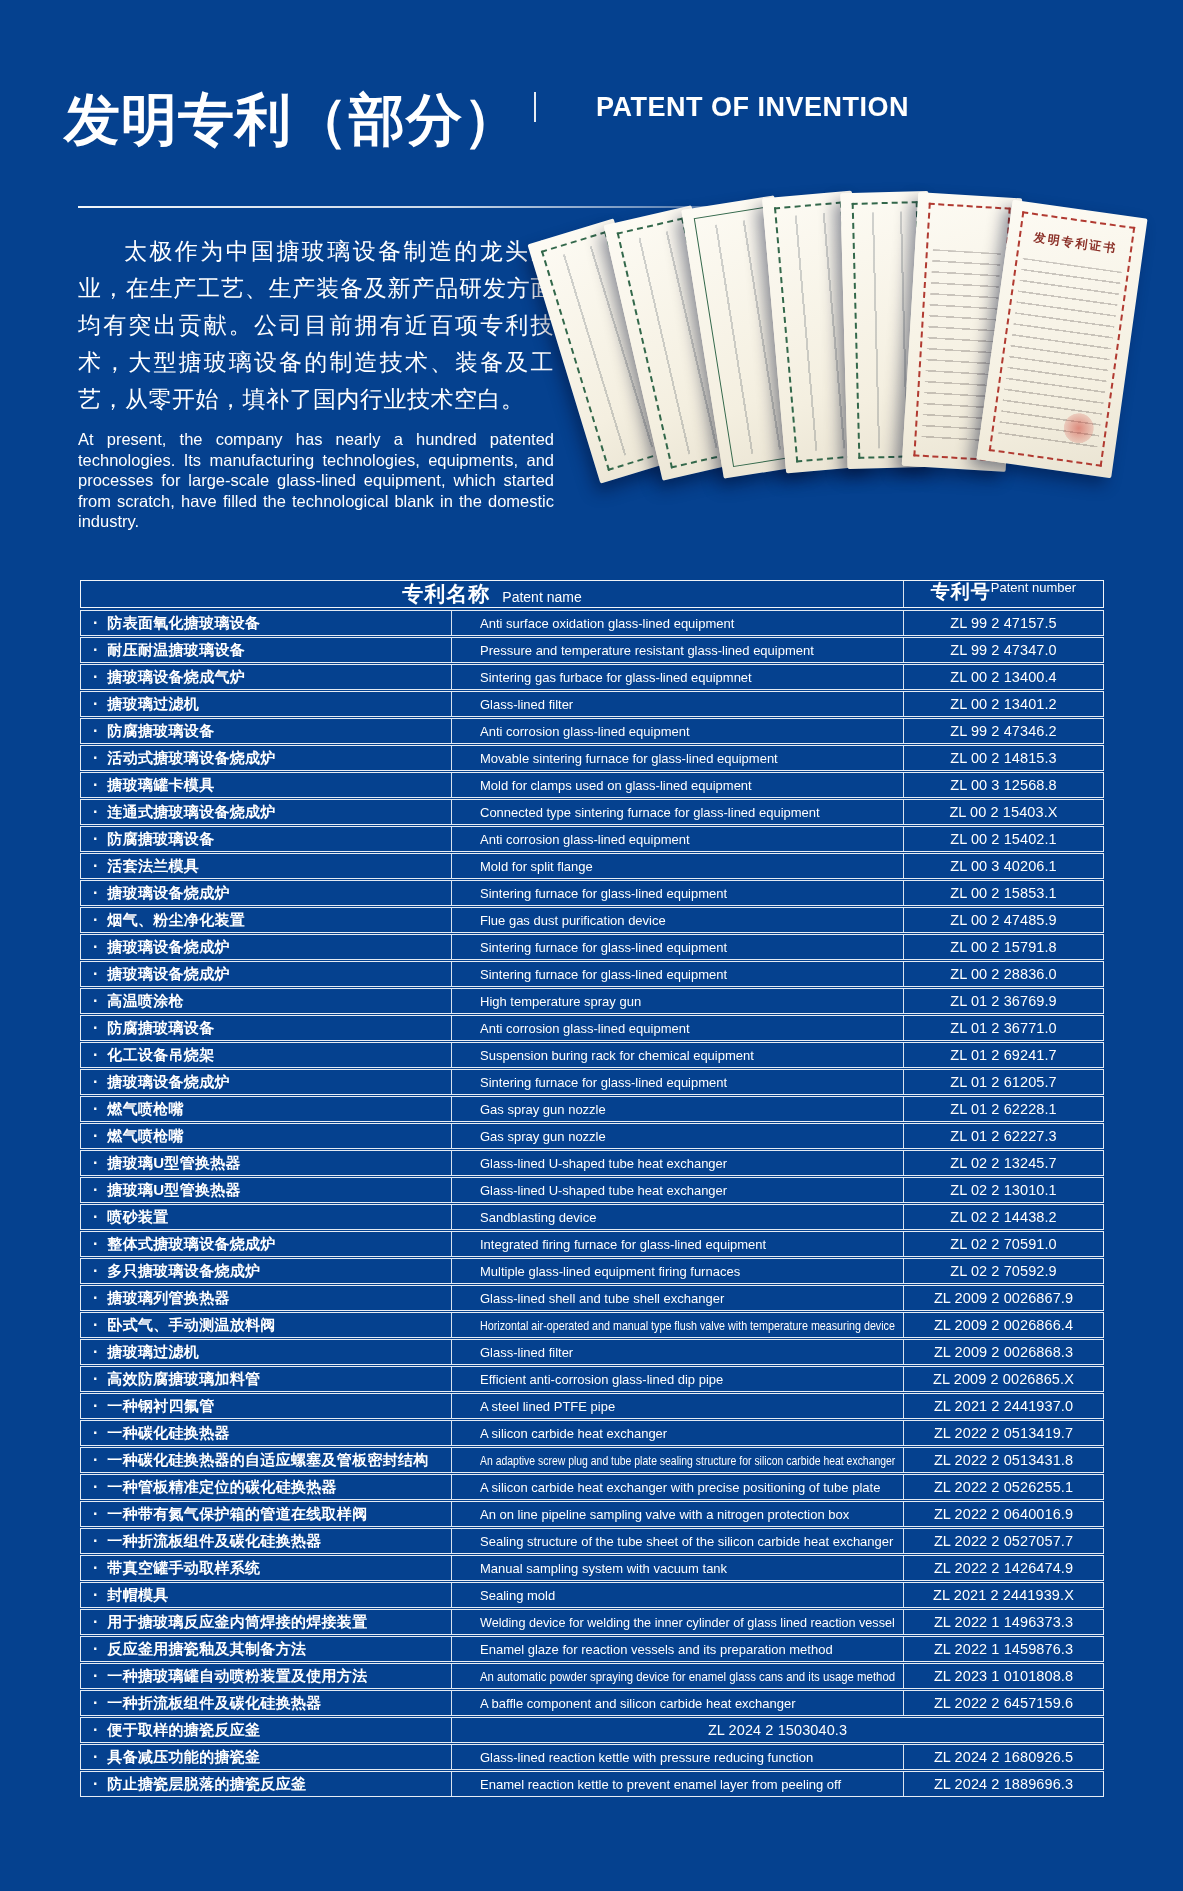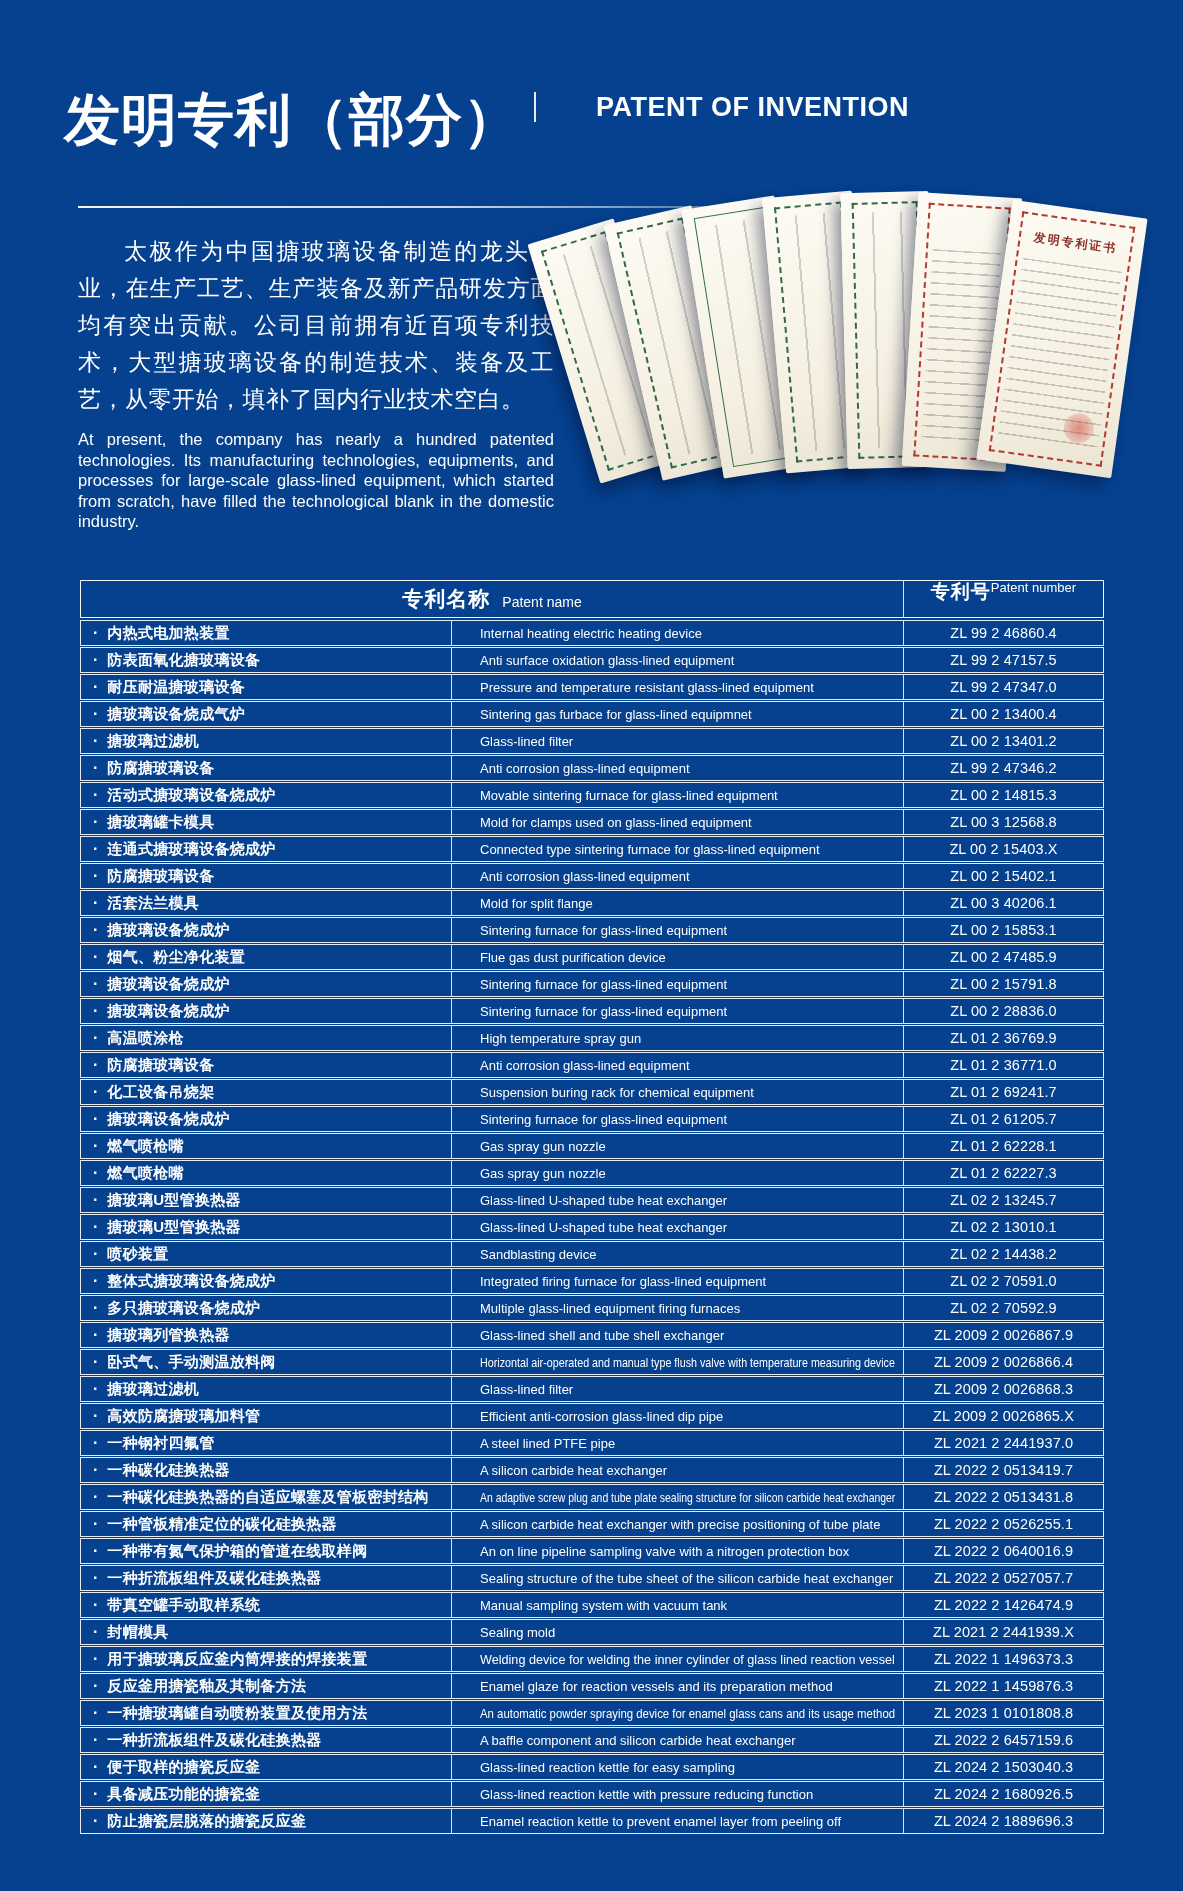--- a/index.html
+++ b/index.html
@@ -52,21 +52,21 @@
     font-size:12px;font-weight:700;color:#8b3028;letter-spacing:2px;
   }
   .seal{
     position:absolute;right:24px;bottom:30px;width:30px;height:30px;border-radius:50%;
     background:radial-gradient(circle,rgba(205,60,48,.55) 0%,rgba(205,60,48,.18) 70%,transparent 72%);
   }
   
   .ptable{position:absolute;left:80px;top:580px;width:1024px;}
   .thead{
     display:flex;border:1px solid rgba(255,255,255,.95);
-    height:38px;box-sizing:border-box;margin-bottom:2px;
+    height:28px;box-sizing:border-box;margin-bottom:2px;
   }
   .th-name{flex:0 0 822px;display:flex;align-items:center;justify-content:center;gap:12px;border-right:1px solid rgba(255,255,255,.85);}
   .th-name .cnh{font-size:21px;font-weight:700;letter-spacing:1px;}
   .th-name .enh{font-size:14px;margin-top:6px;}
   .th-no{flex:1;display:flex;align-items:flex-start;justify-content:center;line-height:1.15;}
   .th-no .cnh{font-size:19px;font-weight:700;letter-spacing:1px;}
   .th-no .enh{font-size:13px;}
   .trow{
     display:flex;border:1px solid rgba(255,255,255,.9);
     height:26px;box-sizing:border-box;margin-top:1px;
@@ -133,31 +133,20 @@
     <div class="th-name">
       <span class="cnh">专利名称</span>
       <span class="enh">Patent name</span>
     </div>
     <div class="th-no">
       <span class="cnh">专利号</span>
       <span class="enh">Patent number</span>
     </div>
   </div>
   <div id="tbody">
-  <div class="trow">
-    <div class="cell cn-cell">
-          <span class="fit cn">内热式电加热装置</span>
-        </div>
-    <div class="cell en-cell">
-          <span class="fit en">Internal heating electric heating device</span>
-        </div>
-    <div class="cell no-cell">
-          <span class="fit no">ZL 99 2 46860.4</span>
-        </div>
-  </div>
 
   <div class="trow">
     <div class="cell cn-cell">
           <span class="fit cn">防表面氧化搪玻璃设备</span>
         </div>
     <div class="cell en-cell">
           <span class="fit en">Anti surface oxidation glass-lined equipment</span>
         </div>
     <div class="cell no-cell">
           <span class="fit no">ZL 99 2 47157.5</span>
@@ -640,23 +629,20 @@
           <span class="fit en">A baffle component and silicon carbide heat exchanger</span>
         </div>
     <div class="cell no-cell">
           <span class="fit no">ZL 2022 2 6457159.6</span>
         </div>
   </div>
 
   <div class="trow">
     <div class="cell cn-cell">
           <span class="fit cn">便于取样的搪瓷反应釜</span>
-        </div>
-    <div class="cell en-cell">
-          <span class="fit en">Glass-lined reaction kettle for easy sampling</span>
         </div>
     <div class="cell no-cell">
           <span class="fit no">ZL 2024 2 1503040.3</span>
         </div>
   </div>
 
   <div class="trow">
     <div class="cell cn-cell">
           <span class="fit cn">具备减压功能的搪瓷釜</span>
         </div>

